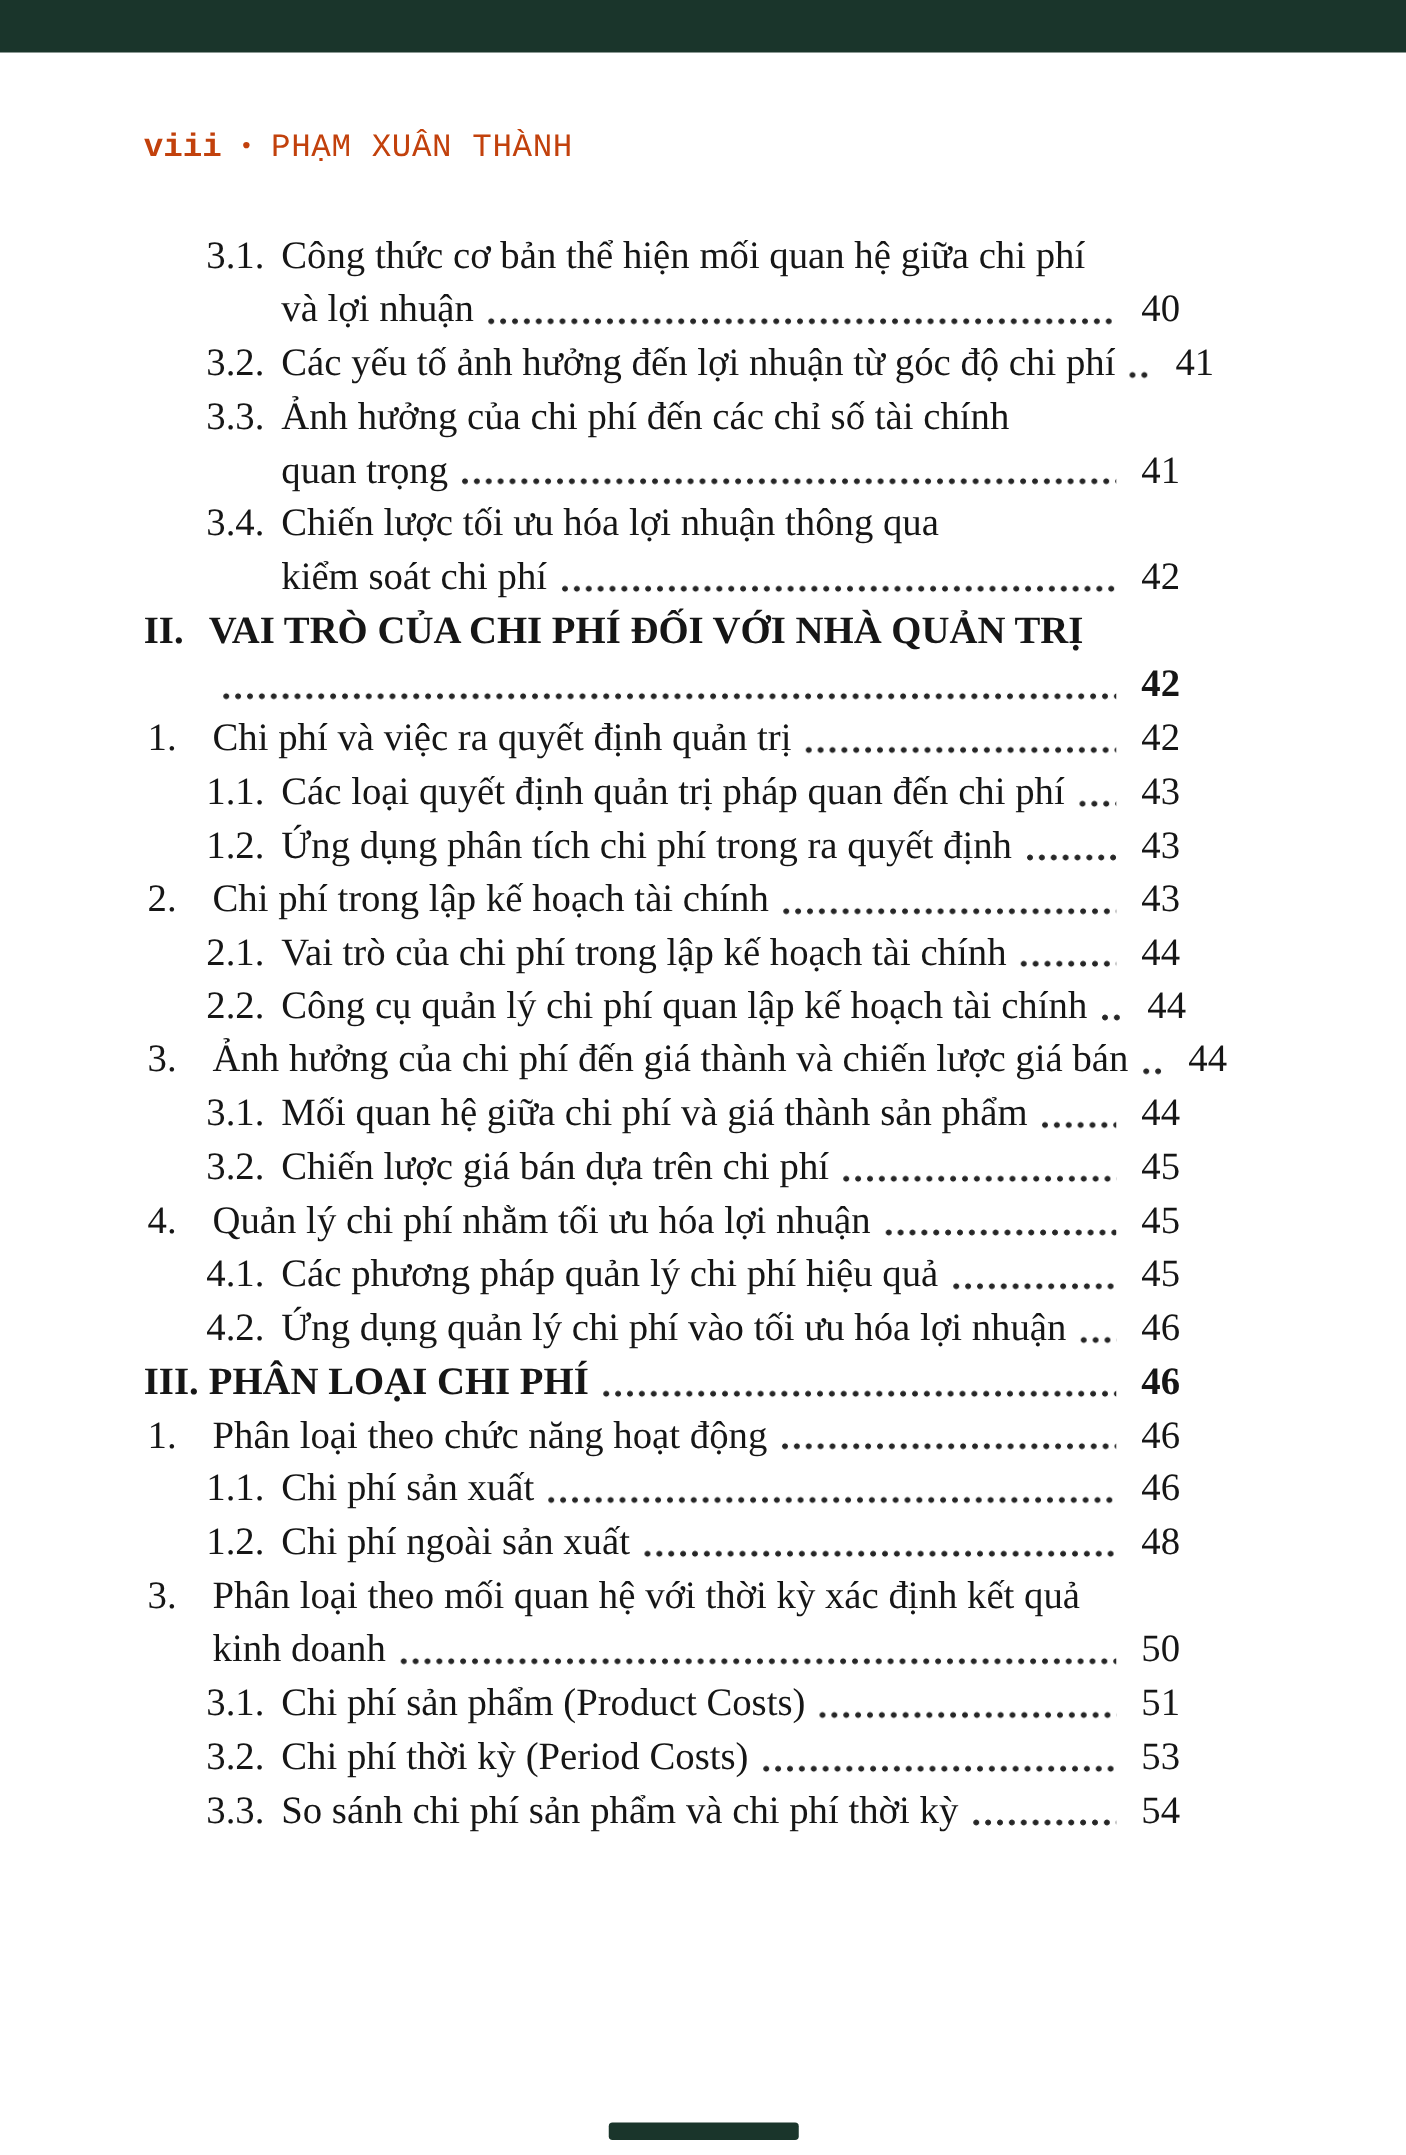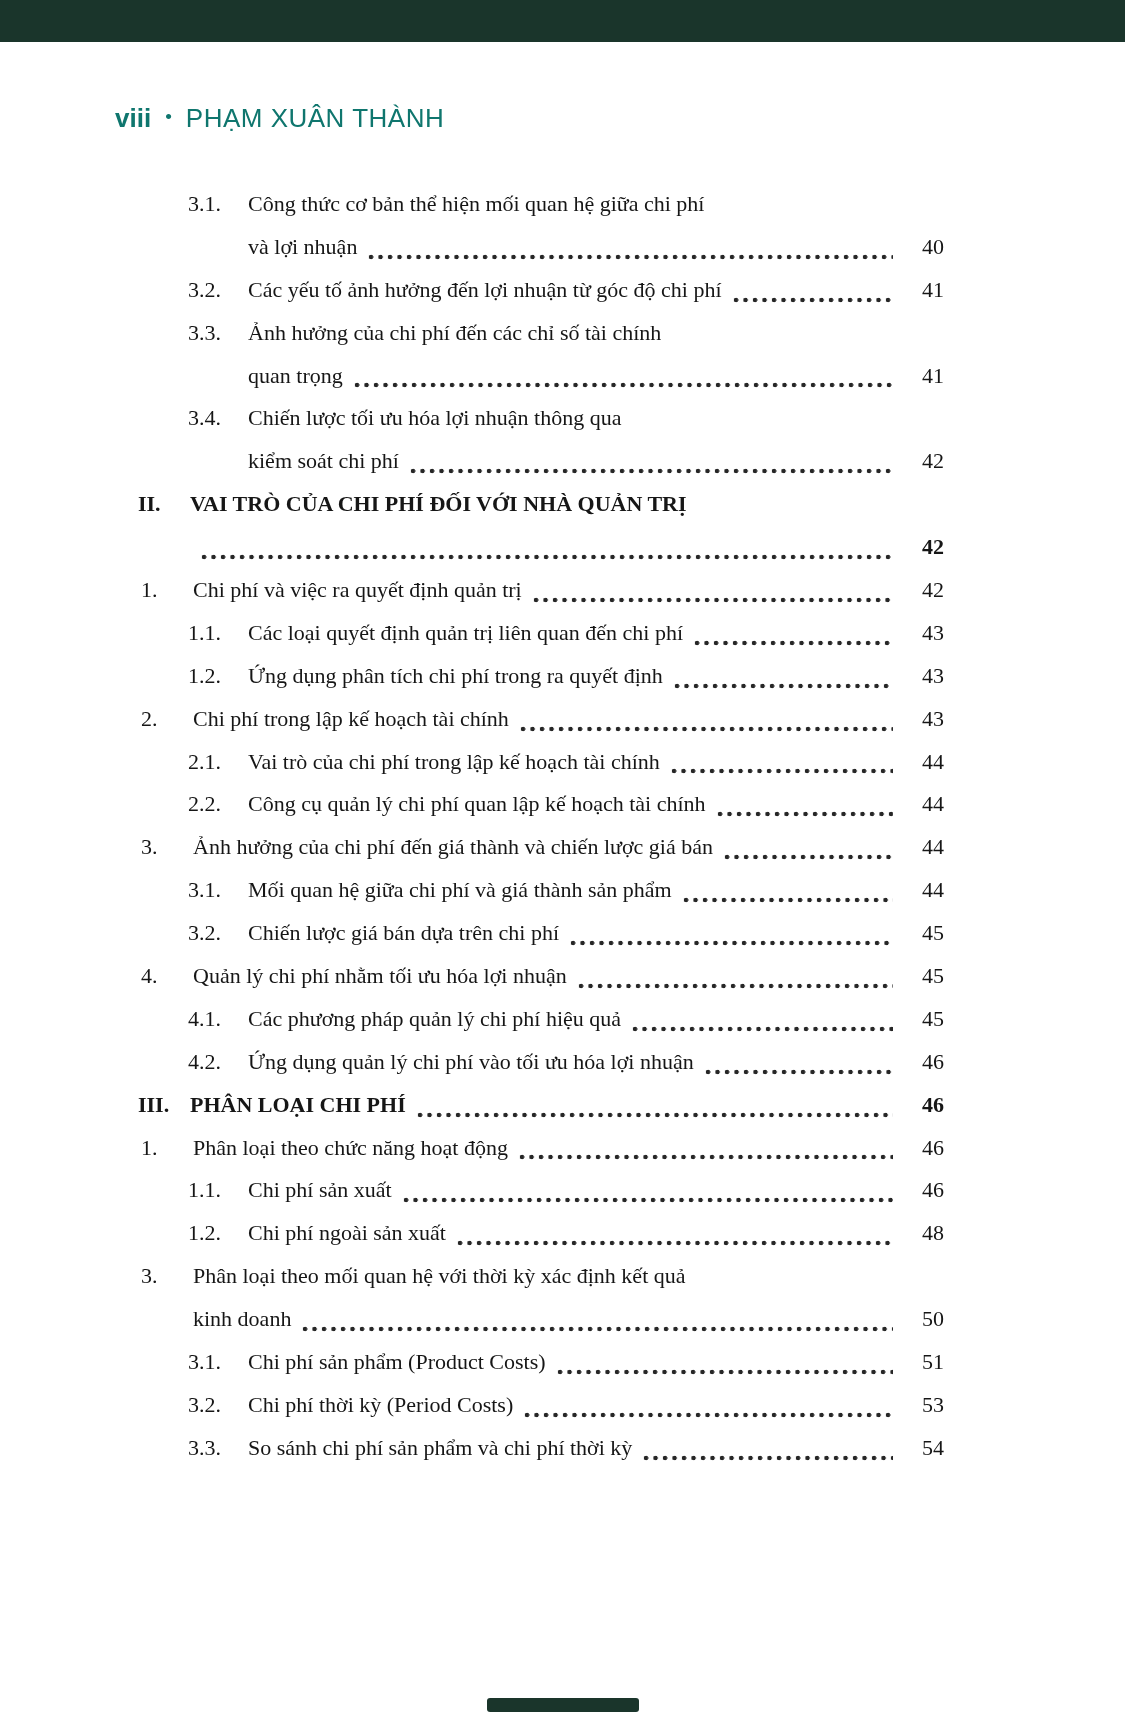--- a/index.html
+++ b/index.html
@@ -11,37 +11,36 @@
     position:relative;
     overflow:hidden;
   }
   .top-bar{
     position:absolute;top:0;left:0;
     width:100%;height:42px;
     background:var(--bar,#1a352b);
   }
   .header{
     position:absolute;top:102px;left:115px;
-    font-family:Liberation Sans, sans-serif;
-    font-size:26px;color:#0f766e;
+    font-family:Liberation Mono, monospace;
+    font-size:26px;color:#c2410c;
     display:flex;align-items:center;gap:14px;
     line-height:32px;
   }
   .header .page-label{font-weight:700;}
   .header .bullet{font-size:19px;position:relative;top:-1px;}
   .header .author{letter-spacing:0.5px;}
   .toc{
     position:absolute;top:183px;left:115px;width:829px;
   }
   .row{
     display:flex;align-items:baseline;
     height:42.9px;line-height:42.9px;
-    font-size:22px;
+    font-size:31px;
     white-space:nowrap;
-    margin-left:23px;
   }
   .row.bold{font-weight:700;}
   .num{flex:0 0 auto;}
   .lvl-sub   {padding-left:50px;}
   .lvl-sub   .num{width:60px;}
   .lvl-top   {padding-left:3px;}
   .lvl-top   .num{width:52px;}
   .lvl-roman {padding-left:0;}
   .lvl-roman .num{width:52px;}
   .lvl-sub-cont   {padding-left:110px;justify-content:flex-end;}
@@ -127,21 +126,21 @@
     <span class="pg">42</span>
   </div>
     <div class="row lvl-top">
     <span class="num">1.</span>
     <span class="title">Chi phí và việc ra quyết định quản trị</span>
     <span class="leader"></span>
     <span class="pg">42</span>
   </div>
     <div class="row lvl-sub">
     <span class="num">1.1.</span>
-    <span class="title">Các loại quyết định quản trị liên quan đến chi phí</span>
+    <span class="title">Các loại quyết định quản trị pháp quan đến chi phí</span>
     <span class="leader"></span>
     <span class="pg">43</span>
   </div>
     <div class="row lvl-sub">
     <span class="num">1.2.</span>
     <span class="title">Ứng dụng phân tích chi phí trong ra quyết định</span>
     <span class="leader"></span>
     <span class="pg">43</span>
   </div>
     <div class="row lvl-top">

